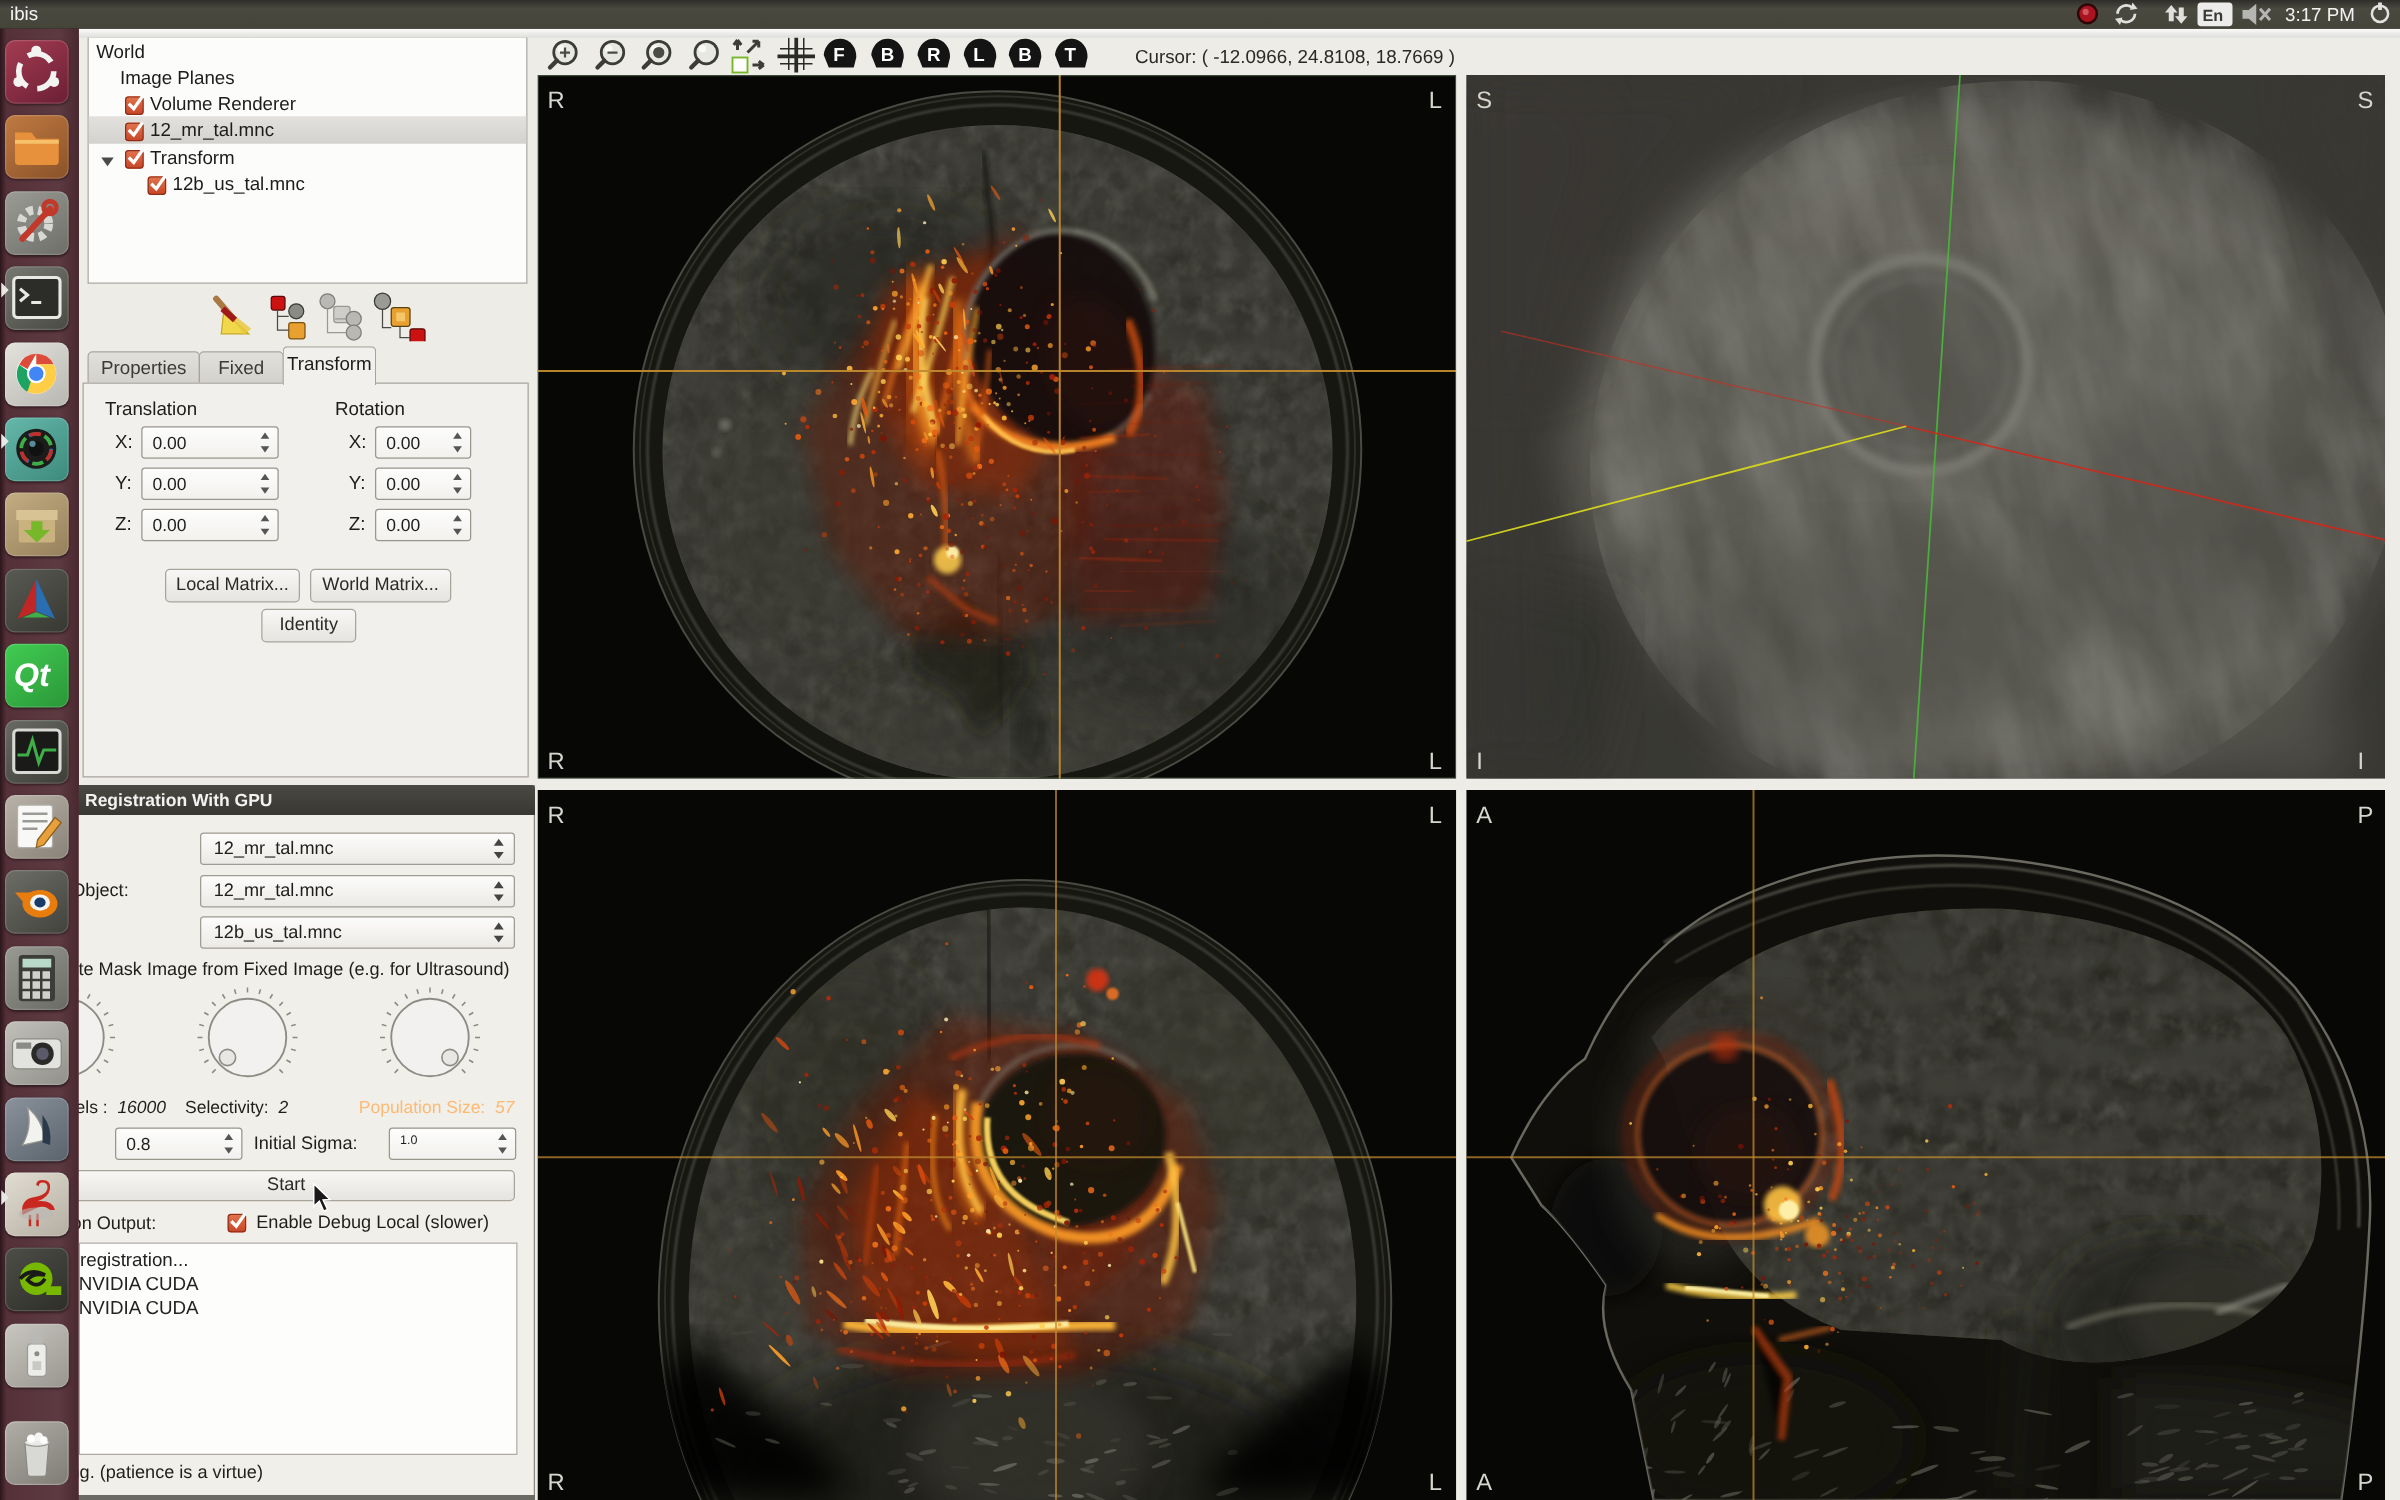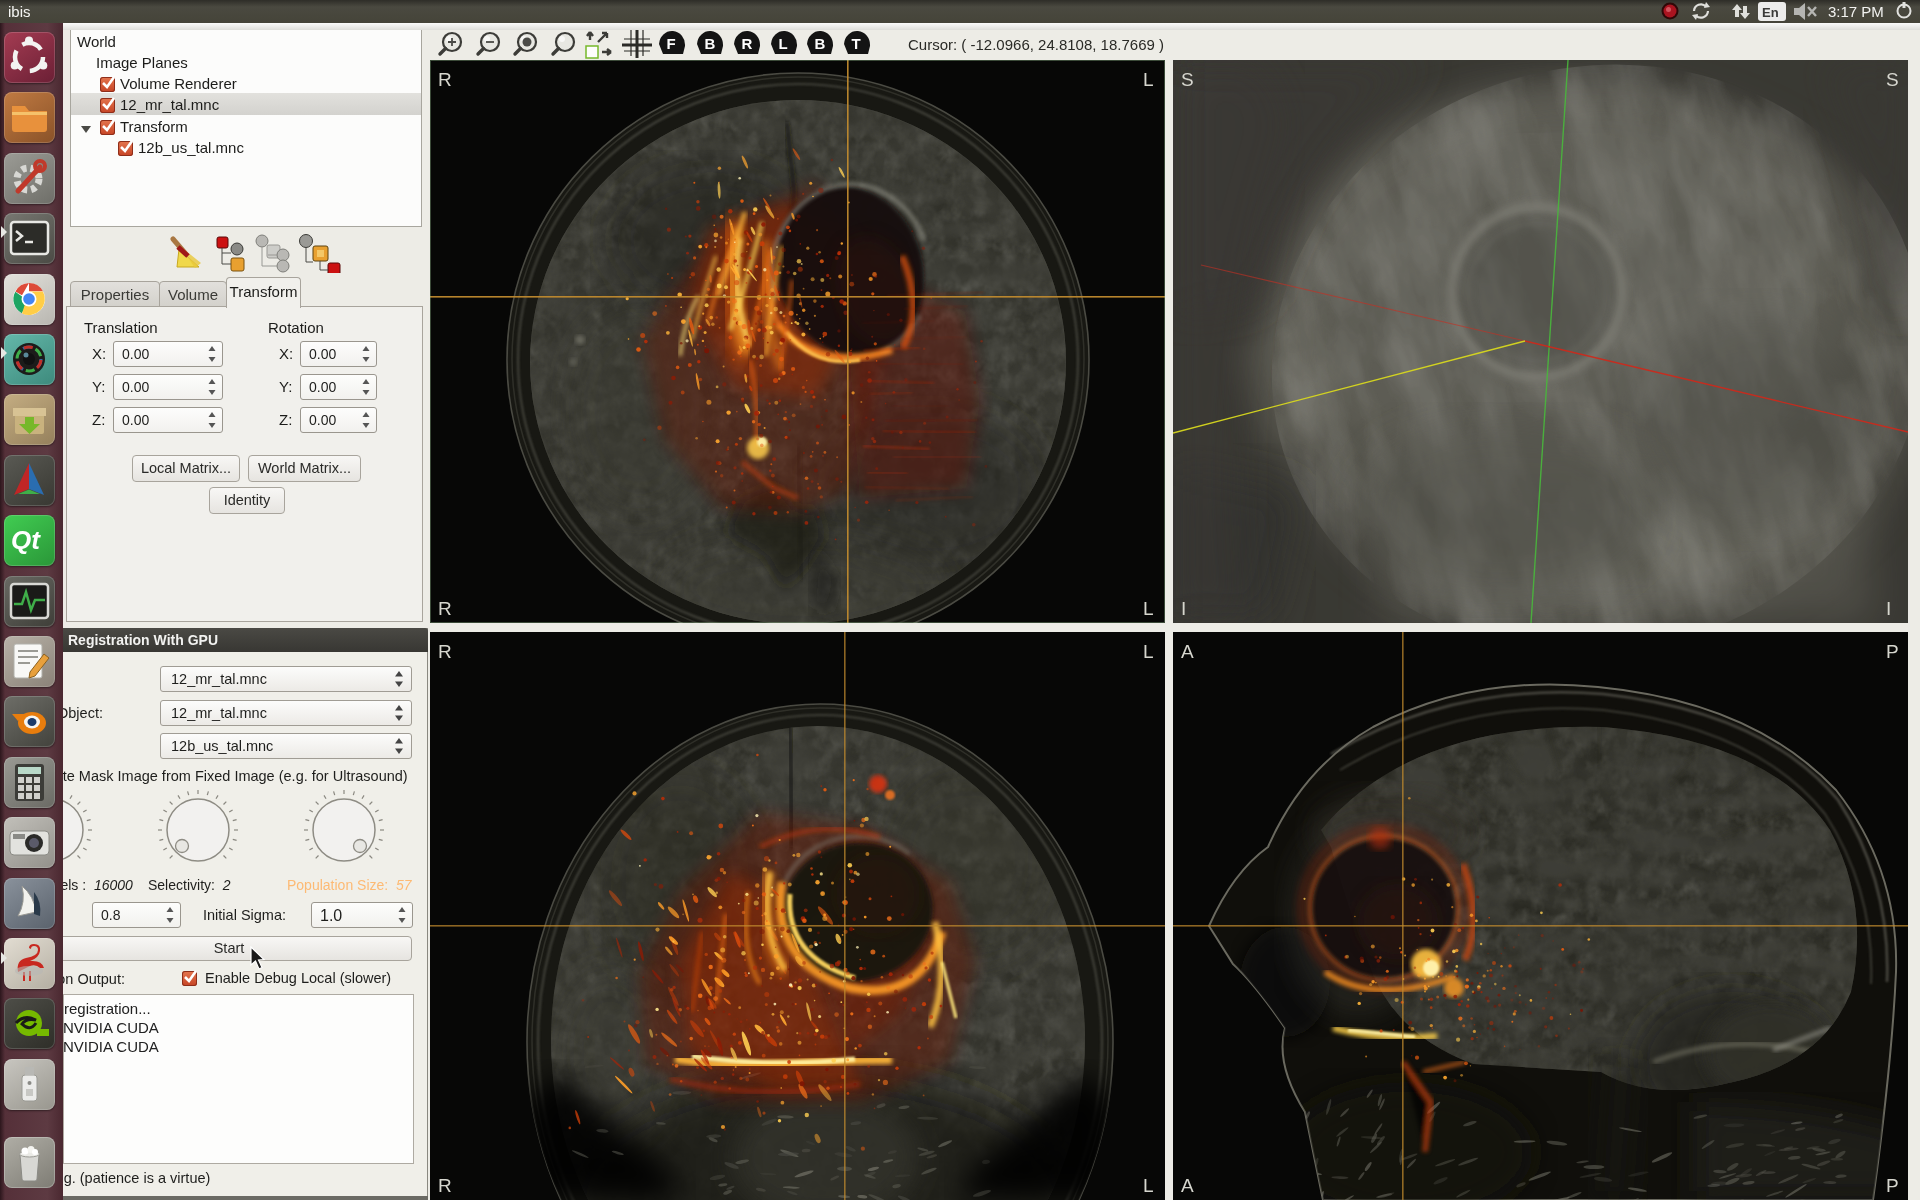--- a/index.html
+++ b/index.html
@@ -82,21 +82,21 @@
     </g>
 <g transform="translate(132,0)">
       <circle cx="9" cy="8" r="6.5" fill="#9a9a96" stroke="#3a3a36"></circle>
 <rect x="16" y="13" width="15" height="15" rx="2" fill="#e8a030" stroke="#5a4210"></rect>
 <path d="M20,17 h7 v7 h-7 z" fill="#f4c868"></path>
 <rect x="31" y="30" width="12" height="12" rx="2" fill="#cc1111" stroke="#5a0a0a"></rect>
 <path d="M9,15 v14 h7 M23,28 v9 h8" stroke="#4a4a46" fill="none"></path>
     </g>
   </svg>
 <div style="position:absolute;left:70px;top:281px;width:88px;height:26px;background:linear-gradient(#e2e0dc,#d2d0ca);border:1px solid #a8a49c;border-radius:4px 4px 0 0;text-align:center;font-size:15px;color:#3a3a36;line-height:25px">Properties</div>
-<div style="position:absolute;left:159px;top:281px;width:66px;height:26px;background:linear-gradient(#e2e0dc,#d2d0ca);border:1px solid #a8a49c;border-radius:4px 4px 0 0;text-align:center;font-size:15px;color:#3a3a36;line-height:25px">Volume</div>
+<div style="position:absolute;left:159px;top:281px;width:66px;height:26px;background:linear-gradient(#e2e0dc,#d2d0ca);border:1px solid #a8a49c;border-radius:4px 4px 0 0;text-align:center;font-size:15px;color:#3a3a36;line-height:25px">Fixed</div>
 <div style="position:absolute;left:226px;top:277px;width:73px;height:30px;background:#f1f0ec;border:1px solid #a8a49c;border-bottom:none;border-radius:4px 4px 0 0;text-align:center;font-size:15px;color:#1c1c1a;line-height:28px;z-index:3">Transform</div>
 <div style="position:absolute;left:66px;top:306px;width:357px;height:316px;background:#f1f0ec;border:1px solid #a8a49c;box-sizing:border-box;z-index:2"></div>
 <div style="position:absolute;left:84px;top:319px;font-size:15px;font-weight:normal;color:#1c1c1a;z-index:4">Translation</div>
 <div style="position:absolute;left:268px;top:319px;font-size:15px;font-weight:normal;color:#1c1c1a;z-index:4">Rotation</div>
 <div style="position:absolute;left:92px;top:345px;font-size:15px;color:#1c1c1a;z-index:4">X:</div>
 <div style="position:absolute;z-index:4;left:113px;top:341px;width:110px;height:26px;background:linear-gradient(#fdfdfc,#f2f1ee);border:1px solid #9a968e;border-radius:3px;box-sizing:border-box">
     <span style="position:absolute;z-index:4;left:8px;top:4px;font-size:14px;color:#1e1e1c">0.00</span>
     <svg width="12" height="24" style="position:absolute;z-index:4;right:4px;top:0">
       <path d="M6,4.0 l3.5,5 h-7 z" fill="#555"></path>
       <path d="M6,20.0 l-3.5,-5 h7 z" fill="#555"></path>
@@ -239,30 +239,30 @@
     <line x1="-34.8" y1="9.3" x2="-38.6" y2="10.4" stroke="#8a8880" stroke-width="1.2" transform="translate(45,45)"></line>
     <line x1="31.2" y1="18.0" x2="34.6" y2="20.0" stroke="#8a8880" stroke-width="1.2" transform="translate(45,45)"></line>
     <line x1="-31.2" y1="18.0" x2="-34.6" y2="20.0" stroke="#8a8880" stroke-width="1.2" transform="translate(45,45)"></line>
     <line x1="25.5" y1="25.5" x2="28.3" y2="28.3" stroke="#8a8880" stroke-width="1.2" transform="translate(45,45)"></line>
     <line x1="-25.5" y1="25.5" x2="-28.3" y2="28.3" stroke="#8a8880" stroke-width="1.2" transform="translate(45,45)"></line>
     <circle cx="61" cy="61" r="6.5" fill="#e8e7e3" stroke="#8e8c84" stroke-width="1.3"></circle>
   </svg>
 <div style="position:absolute;left:41px;top:877px;font-size:14px;color:#1e1e1c;white-space:nowrap">Pixels :&nbsp; <i>16000</i></div>
 <div style="position:absolute;left:148px;top:877px;font-size:14px;color:#1e1e1c;white-space:nowrap">Selectivity:&nbsp; <i>2</i></div>
 <div style="position:absolute;left:287px;top:877px;font-size:14px;color:#fdba74;white-space:nowrap">Population Size:&nbsp; <i>57</i></div>
-<div style="position:absolute;left:92px;top:902px;width:89px;height:26px;background:linear-gradient(#fdfdfc,#f2f1ee);border:1px solid #9a968e;border-radius:3px;box-sizing:border-box">
+<div style="position:absolute;left:92px;top:902px;width:102px;height:26px;background:linear-gradient(#fdfdfc,#f2f1ee);border:1px solid #9a968e;border-radius:3px;box-sizing:border-box">
     <span style="position:absolute;left:8px;top:4px;font-size:14px;color:#1e1e1c">0.8</span>
     <svg width="12" height="24" style="position:absolute;right:4px;top:0">
       <path d="M6,4.0 l3.5,5 h-7 z" fill="#555"></path>
       <path d="M6,20.0 l-3.5,-5 h7 z" fill="#555"></path>
     </svg>
   </div>
 <div style="position:absolute;left:203px;top:907px;font-size:14.5px;color:#1e1e1c">Initial Sigma:</div>
 <div style="position:absolute;left:311px;top:902px;width:102px;height:26px;background:linear-gradient(#fdfdfc,#f2f1ee);border:1px solid #9a968e;border-radius:3px;box-sizing:border-box">
-    <span style="position:absolute;left:8px;top:4px;font-size:16px;color:#1e1e1c">1.0</span>
+    <span style="position:absolute;left:8px;top:4px;font-size:10px;color:#1e1e1c">1.0</span>
     <svg width="12" height="24" style="position:absolute;right:4px;top:0">
       <path d="M6,4.0 l3.5,5 h-7 z" fill="#555"></path>
       <path d="M6,20.0 l-3.5,-5 h7 z" fill="#555"></path>
     </svg>
   </div>
 <div style="position:absolute;left:46px;top:936px;width:366px;height:25px;background:linear-gradient(#f8f7f5,#e6e4e0);border:1px solid #a8a49c;border-radius:4px;box-sizing:border-box;text-align:center;font-size:14.5px;color:#2a2a28;line-height:23px">Start</div>
 <svg width="20" height="26" style="position:absolute;left:249px;top:946px;z-index:40">
     <path d="M2,1 L2,19 L6.5,15 L10,23 L13,21.5 L9.5,14 L15,13.5 Z" fill="#1a1a1a" stroke="#fff" stroke-width="1.2"></path>
   </svg>
 <div style="position:absolute;left:-4px;top:971px;font-size:14.5px;color:#1e1e1c">Registration Output:</div>

